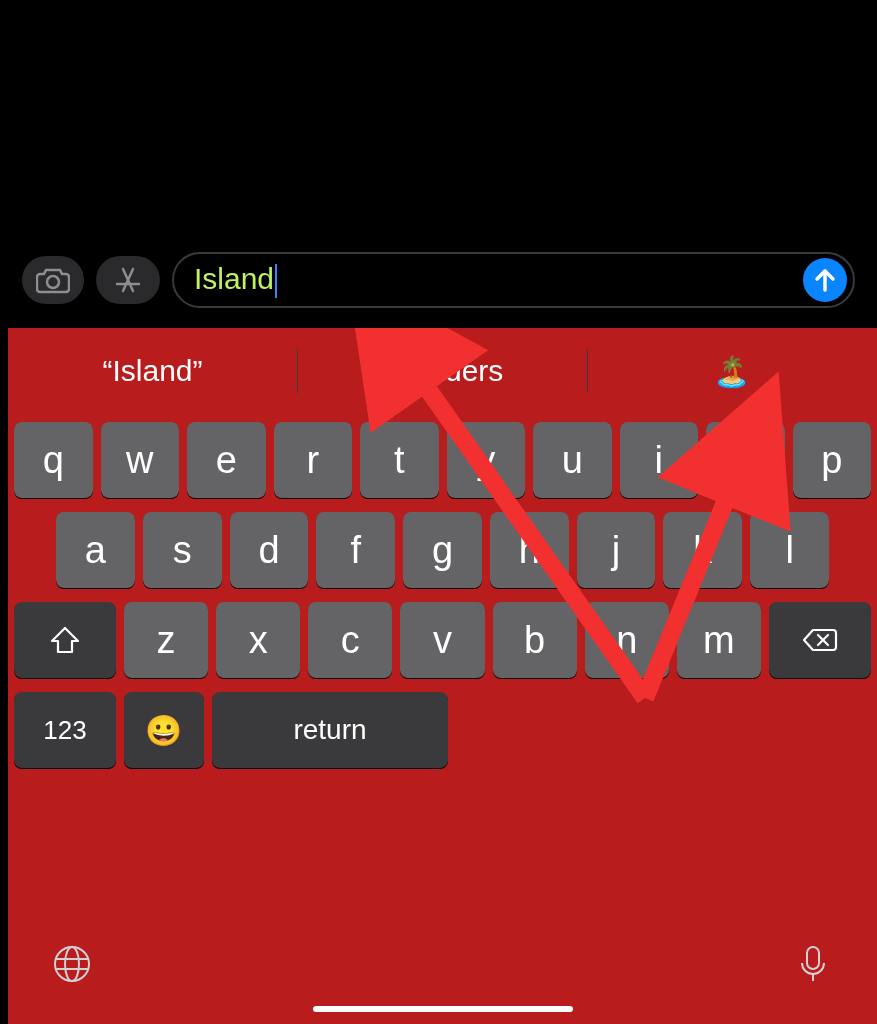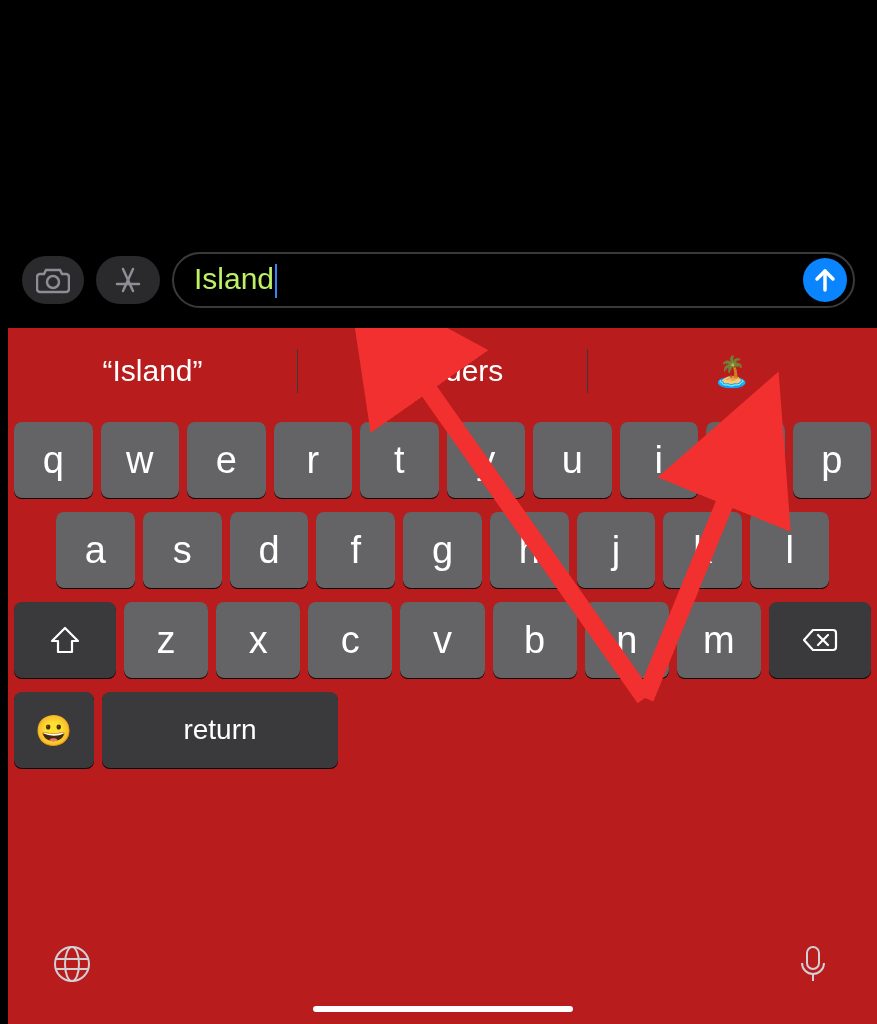--- a/index.html
+++ b/index.html
@@ -218,20 +218,21 @@
     <div class="key-special">
       <svg width="36" height="26" viewBox="0 0 36 26" fill="none" stroke="#fff" stroke-width="2.2" stroke-linejoin="round">
         <path d="M11 3 H31 a3 3 0 0 1 3 3 V20 a3 3 0 0 1 -3 3 H11 L2 13 Z"></path>
         <path d="M16 8 L26 18" stroke-linecap="round"></path>
         <path d="M26 8 L16 18" stroke-linecap="round"></path>
       </svg>
     </div>
   </div>
 
   <div class="krow r4">
+    <div class="key numkey">123</div>
     <div class="key emojikey">😀</div>
     <div class="key returnkey">return</div>
   </div>
 
   <div class="bottombar">
     <div class="globe">
       <svg width="40" height="40" viewBox="0 0 40 40" fill="none" stroke="currentColor" stroke-width="2">
         <circle cx="20" cy="20" r="17"></circle>
         <ellipse cx="20" cy="20" rx="7" ry="17"></ellipse>
         <path d="M4 15 H36"></path>

